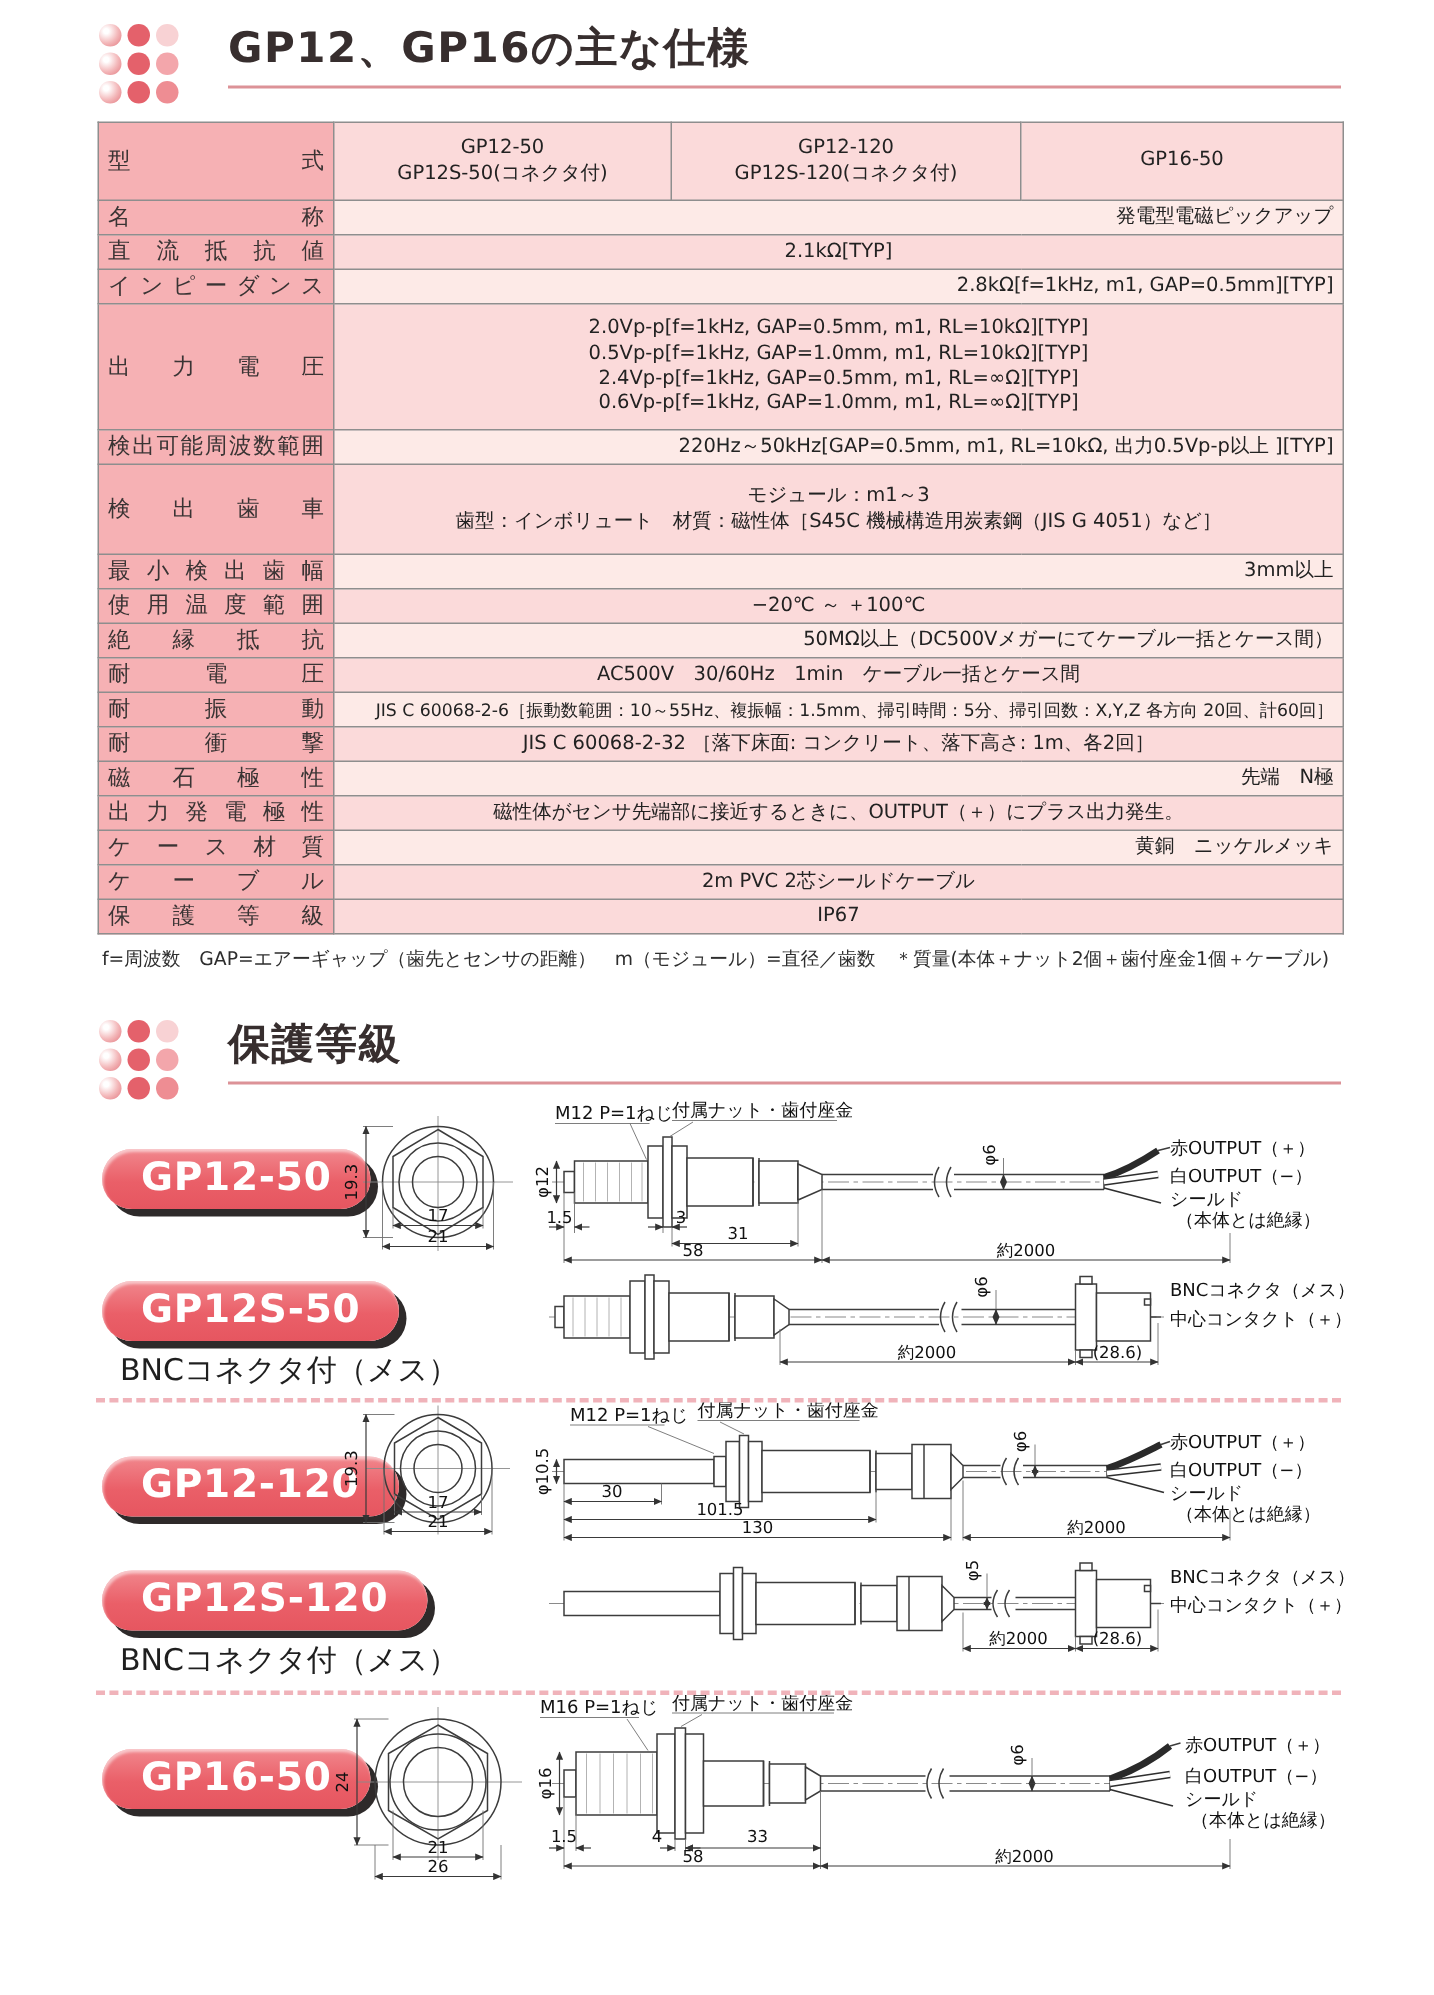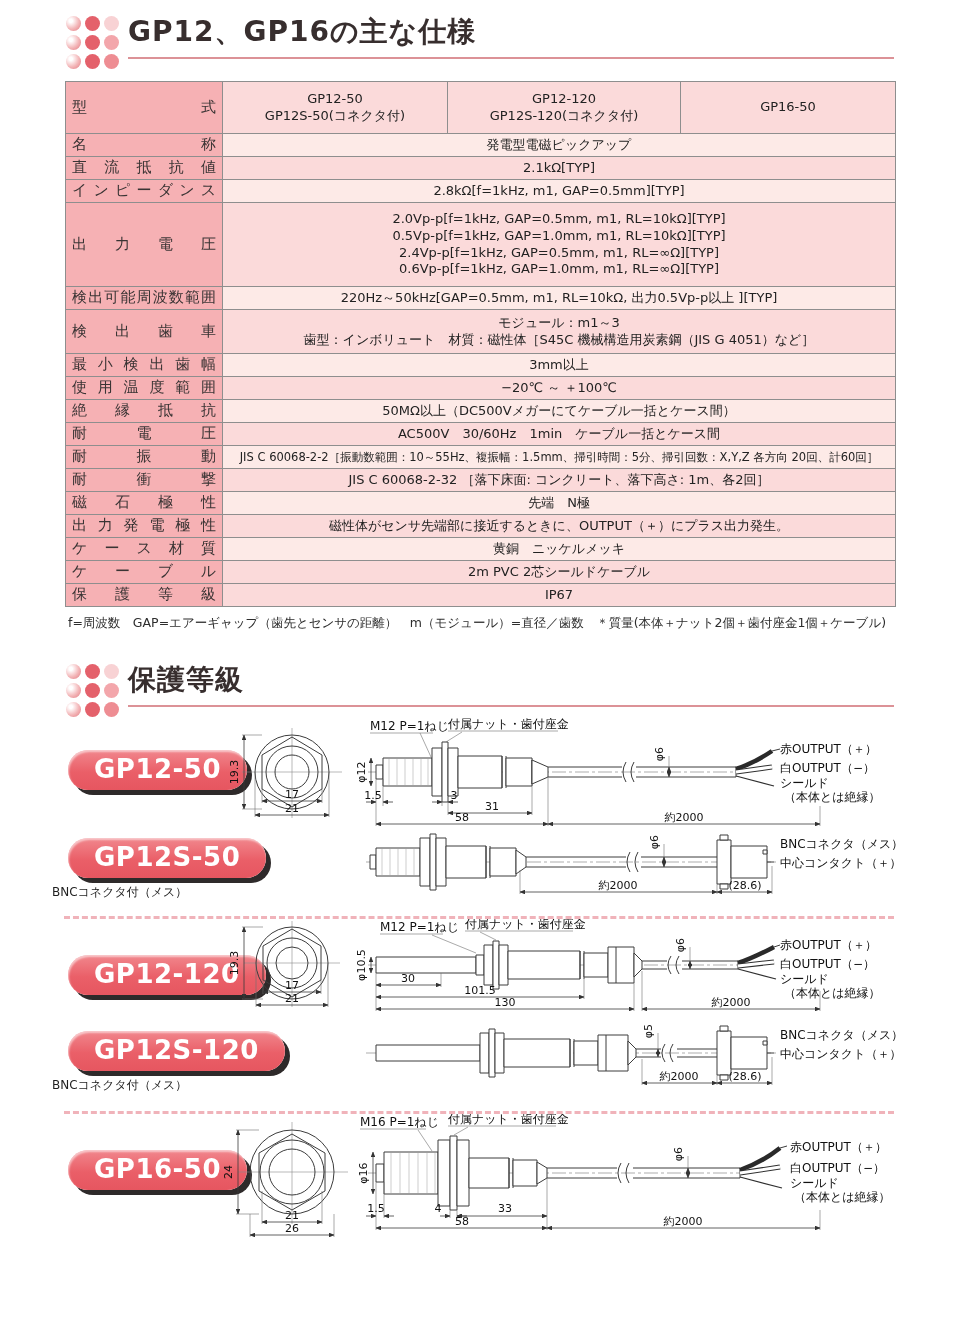--- a/index.html
+++ b/index.html
@@ -9,48 +9,48 @@
   
   .sec-header{display:flex;align-items:flex-start;padding:14px 0 0 66px;}
   .dots{width:54px;height:54px;display:grid;grid-template-columns:repeat(3,1fr);
         grid-gap:3px;flex:0 0 54px;margin-top:2px;}
   .dots i{width:15px;height:15px;border-radius:50%;display:block;}
   .dots i:nth-child(3n+1){background:radial-gradient(circle at 32% 32%,#ffffff 12%,#f3b7b9 55%,#e2777e 100%);}
   .dots i:nth-child(3n+2){background:#e4616b;}
   .dots i:nth-child(3){background:#f8d2d4;}
   .dots i:nth-child(6){background:#f3a6ab;}
   .dots i:nth-child(9){background:#ee8d93;}
-  .title-wrap{flex:1;margin-left:8px;margin-right:62px;border-bottom:2px solid #dc9297;
+  .title-wrap{flex:1;margin-left:32px;margin-right:62px;border-bottom:2px solid #dc9297;
               padding-bottom:8px;}
   .sec-title{font-size:28px;font-weight:bold;color:#372e2e;letter-spacing:1px;line-height:1.25;}
 
   
   table.spec{border-collapse:collapse;table-layout:fixed;width:830px;margin:11px 0 0 65px;
              font-size:13px;line-height:1.28;}
   table.spec td{border:1px solid #8e8e8e;padding:1px 6px;vertical-align:middle;}
   td.lbl{background:#f6b1b4;color:#3a3434;text-align:justify;text-align-last:justify;
          padding:1px 12px;font-size:15px;}
   td.val{text-align:center;white-space:pre-line;}
   tr.dk td.val{background:#fbdada;}
-  tr.lt td.val{background:#fdeae7;}
+  tr.lt td.val{background:#fdeae7;text-align:right;}
   tr.rh-s{height:23px;} tr.rh-models{height:52px;} tr.rh-volt{height:84px;}
-  tr.rh-gear{height:44px;} tr.rh-mass{height:52px;}
+  tr.rh-gear{height:60px;} tr.rh-mass{height:52px;}
   td.val.small{font-size:11.5px;}
   td.val.mid{font-size:12px;}
 
   .footnote{margin:8px 0 0 68px;font-size:12.5px;color:#2d2d2d;}
 
   
   .dims-section{margin-top:16px;}
   .drow{position:relative;width:956px;}
   .badge{position:absolute;left:68px;display:inline-block;background:linear-gradient(180deg,#f1878d 0%,#ea5f68 55%,#e65660 100%);
          color:#fff;font-weight:bold;font-size:26px;padding:4px 26px 6px 26px;border-radius:24px;
          box-shadow:5px 5px 0 #2e2a2a, inset 1px 2px 2px rgba(255,255,255,0.55);
          letter-spacing:0.5px;white-space:nowrap;}
-  .badge-sub{position:absolute;left:52px;font-size:12px;color:#1f1f1f;white-space:nowrap;}
+  .badge-sub{position:absolute;left:80px;font-size:20px;color:#1f1f1f;white-space:nowrap;}
   .dwg{position:absolute;left:180px;top:0;}
   .dashsep{height:8px;margin:0 62px 0 64px;border-bottom:3px dashed #f0b3ba;}
 
   
   .dwg *{vector-effect:non-scaling-stroke;}
   .ol{fill:none;stroke:#3c3c3c;stroke-width:1;}
   .fw{fill:#ffffff;stroke:#3c3c3c;stroke-width:1;}
   .cl{fill:none;stroke:#8a8a8a;stroke-width:0.7;stroke-dasharray:14 3 3 3;}
   .thin{fill:none;stroke:#8a8a8a;stroke-width:0.6;}
   .dim{fill:none;stroke:#3a3a3a;stroke-width:0.8;}
@@ -138,21 +138,21 @@
   <tr class="lt rh-s">
         <td class="lbl">絶縁抵抗</td>
         <td class="val" colspan="3">50MΩ以上（DC500Vメガーにてケーブル一括とケース間）</td>
       </tr>
   <tr class="dk rh-s">
         <td class="lbl">耐電圧</td>
         <td class="val" colspan="3">AC500V　30/60Hz　1min　ケーブル一括とケース間</td>
       </tr>
   <tr class="lt rh-s">
         <td class="lbl">耐振動</td>
-        <td class="val small" colspan="3">JIS C 60068-2-2［振動数範囲：10～55Hz、複振幅：1.5mm、掃引時間：5分、掃引回数：X,Y,Z 各方向 20回、計60回］</td>
+        <td class="val small" colspan="3">JIS C 60068-2-6［振動数範囲：10～55Hz、複振幅：1.5mm、掃引時間：5分、掃引回数：X,Y,Z 各方向 20回、計60回］</td>
       </tr>
   <tr class="dk rh-s">
         <td class="lbl">耐衝撃</td>
         <td class="val" colspan="3">JIS C 60068-2-32 ［落下床面: コンクリート、落下高さ: 1m、各2回］</td>
       </tr>
   <tr class="lt rh-s">
         <td class="lbl">磁石極性</td>
         <td class="val" colspan="3">先端　N極</td>
       </tr>
   <tr class="dk rh-s">

